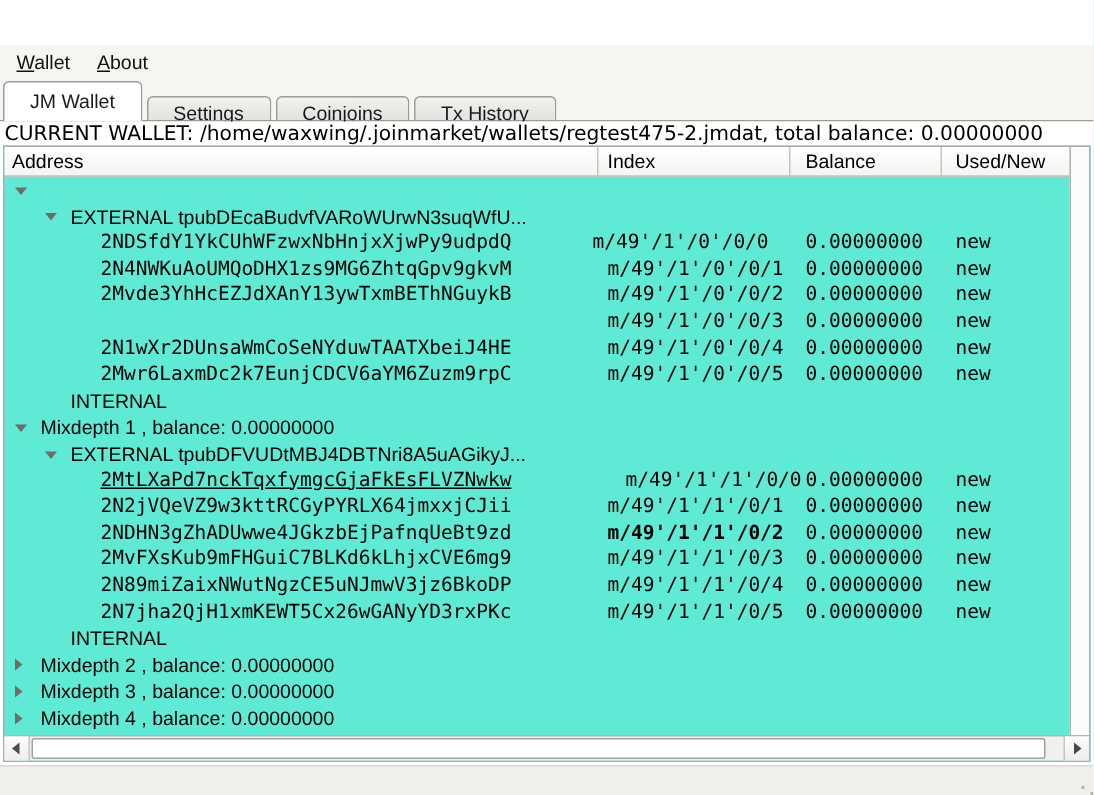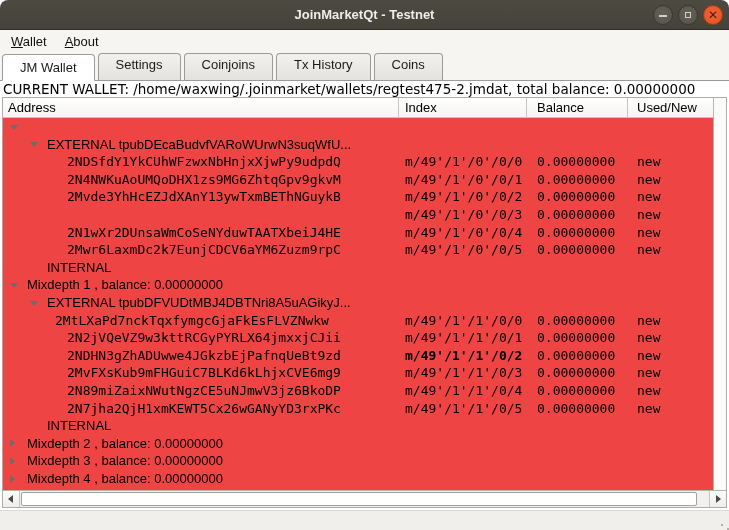--- a/index.html
+++ b/index.html
@@ -38,40 +38,40 @@
   }
   .menu-item{padding:2px 9px;color:#111;}
   .menu-item u{text-decoration:underline;}
   
   .tabbar{
     position:absolute;left:0;top:53px;width:729px;height:28px;
     background:#f6f5f2;display:flex;align-items:flex-end;padding-left:2px;
     border-bottom:1px solid #9d9b97;
   }
   .tab{
-    height:27px;line-height:22px;padding:0 17px;margin-right:3px;
+    height:16px;line-height:22px;padding:0 17px;margin-right:3px;
     background:linear-gradient(#f2f1ef,#e3e2df);
     border:1px solid #9d9b97;border-bottom:none;
     border-radius:4px 4px 0 0;color:#1a1a1a;position:relative;
   }
   .tab.active{
     height:27px;line-height:26px;background:#ffffff;z-index:2;
     margin-bottom:-1px;border-bottom:1px solid #ffffff;margin-top:15px;
   }
   
   .page{position:absolute;left:0;top:81px;width:729px;height:429px;background:#ffffff;}
   .banner{
     position:absolute;left:3px;top:1px;width:723px;height:15px;line-height:15px;
     font-family:"DejaVu Sans","Liberation Sans",sans-serif;font-size:13.5px;color:#000;
     white-space:nowrap;overflow:hidden;
   }
   
   .tree{
     position:absolute;left:2px;top:16px;width:725px;height:411px;
-    border:1px solid #aeaca8;background:#ef4444;
+    border:1px solid #aeaca8;background:#5eead4;
   }
   .tree-header{
     position:absolute;left:0;top:0;width:710px;height:20px;display:flex;
     background:linear-gradient(#ffffff,#f5f4f2);
     border-bottom:1px solid #c6c4c0;
   }
   .hcell{
     height:20px;line-height:19px;border-right:1px solid #c6c4c0;
     color:#000;overflow:hidden;white-space:nowrap;
   }
@@ -123,46 +123,31 @@
       10px 0 #b4b1ad,
       6px 4px #b4b1ad, 10px 4px #b4b1ad,
       2px 8px #b4b1ad, 6px 8px #b4b1ad, 10px 8px #b4b1ad;
   }
 </style>
 </head>
 <body>
 
 <div class="window">
 
-  <div class="titlebar">
-    <div class="title-text">JoinMarketQt - Testnet</div>
-    <div class="winbtns">
-      <div class="winbtn">
-          <span class="bar"></span>
-        </div>
-      <div class="winbtn">
-          <span class="sq"></span>
-        </div>
-      <div class="winbtn close">
-          <span class="x">✕</span>
-        </div>
-    </div>
-  </div>
 
   <div class="menubar">
       <div class="menu-item"><u>W</u>allet</div>
       <div class="menu-item"><u>A</u>bout</div>
     </div>
 
   <div class="tabbar">
       <div class="tab active">JM Wallet</div>
       <div class="tab">Settings</div>
       <div class="tab">Coinjoins</div>
       <div class="tab">Tx History</div>
-      <div class="tab">Coins</div>
     </div>
 
   <div class="page">
     <div class="banner">CURRENT WALLET: /home/waxwing/.joinmarket/wallets/regtest475-2.jmdat, total balance: 0.00000000</div>
 
     <div class="tree">
       <div class="tree-header">
           <div class="hcell sans" style="width: 396px; padding-left: 5px;">Address</div>
           <div class="hcell sans" style="width: 128px; padding-left: 6px;">Index</div>
           <div class="hcell sans" style="width: 101px; padding-left: 10px;">Balance</div>
@@ -172,21 +157,21 @@
       <div class="tree-body">
           <div class="trow">
             <span class="expander open" style="left: 7px;"></span>
           </div>
           <div class="trow">
             <span class="expander open" style="left: 27px;"></span>
             <span class="cell sans" style="left: 44px;">EXTERNAL tpubDEcaBudvfVARoWUrwN3suqWfU...</span>
           </div>
           <div class="trow">
             <span class="cell mono" style="left: 64px;">2NDSfdY1YkCUhWFzwxNbHnjxXjwPy9udpdQ</span>
-            <span class="cell mono" style="left: 402px; text-align: right;">m/49'/1'/0'/0/0</span>
+            <span class="cell mono" style="left: 392px; text-align: right;">m/49'/1'/0'/0/0</span>
             <span class="cell mono" style="left: 534px;">0.00000000</span>
             <span class="cell mono" style="left: 634px;">new</span>
           </div>
           <div class="trow">
             <span class="cell mono" style="left: 64px;">2N4NWKuAoUMQoDHX1zs9MG6ZhtqGpv9gkvM</span>
             <span class="cell mono" style="left: 402px;">m/49'/1'/0'/0/1</span>
             <span class="cell mono" style="left: 534px;">0.00000000</span>
             <span class="cell mono" style="left: 634px;">new</span>
           </div>
           <div class="trow">
@@ -217,22 +202,22 @@
           </div>
           <div class="trow">
             <span class="expander open" style="left: 7px;"></span>
             <span class="cell sans" style="left: 24px;">Mixdepth 1 , balance: 0.00000000</span>
           </div>
           <div class="trow">
             <span class="expander open" style="left: 27px;"></span>
             <span class="cell sans" style="left: 44px;">EXTERNAL tpubDFVUDtMBJ4DBTNri8A5uAGikyJ...</span>
           </div>
           <div class="trow">
-            <span class="cell mono" style="left: 52px;">2MtLXaPd7nckTqxfymgcGjaFkEsFLVZNwkw</span>
-            <span class="cell mono" style="left: 402px;">m/49'/1'/1'/0/0</span>
+            <span class="cell mono" style="left: 64px; text-decoration: underline;">2MtLXaPd7nckTqxfymgcGjaFkEsFLVZNwkw</span>
+            <span class="cell mono" style="left: 414px;">m/49'/1'/1'/0/0</span>
             <span class="cell mono" style="left: 534px;">0.00000000</span>
             <span class="cell mono" style="left: 634px;">new</span>
           </div>
           <div class="trow">
             <span class="cell mono" style="left: 64px;">2N2jVQeVZ9w3kttRCGyPYRLX64jmxxjCJii</span>
             <span class="cell mono" style="left: 402px;">m/49'/1'/1'/0/1</span>
             <span class="cell mono" style="left: 534px;">0.00000000</span>
             <span class="cell mono" style="left: 634px;">new</span>
           </div>
           <div class="trow">

